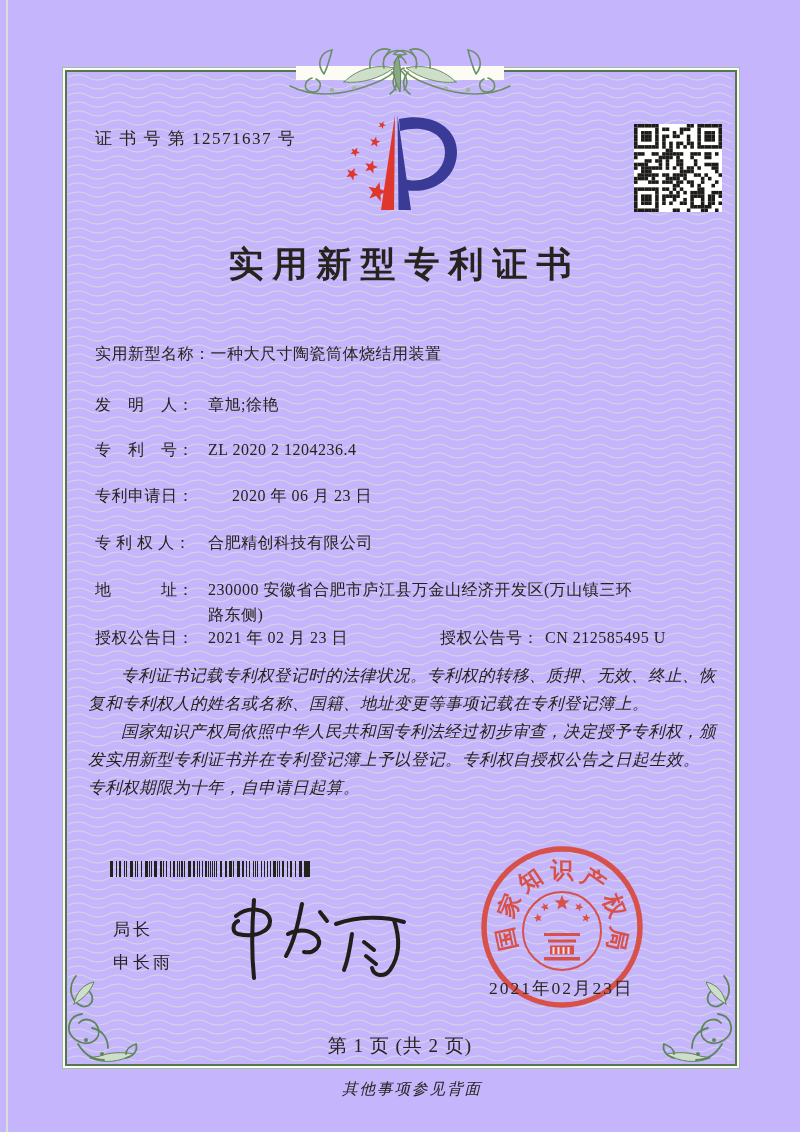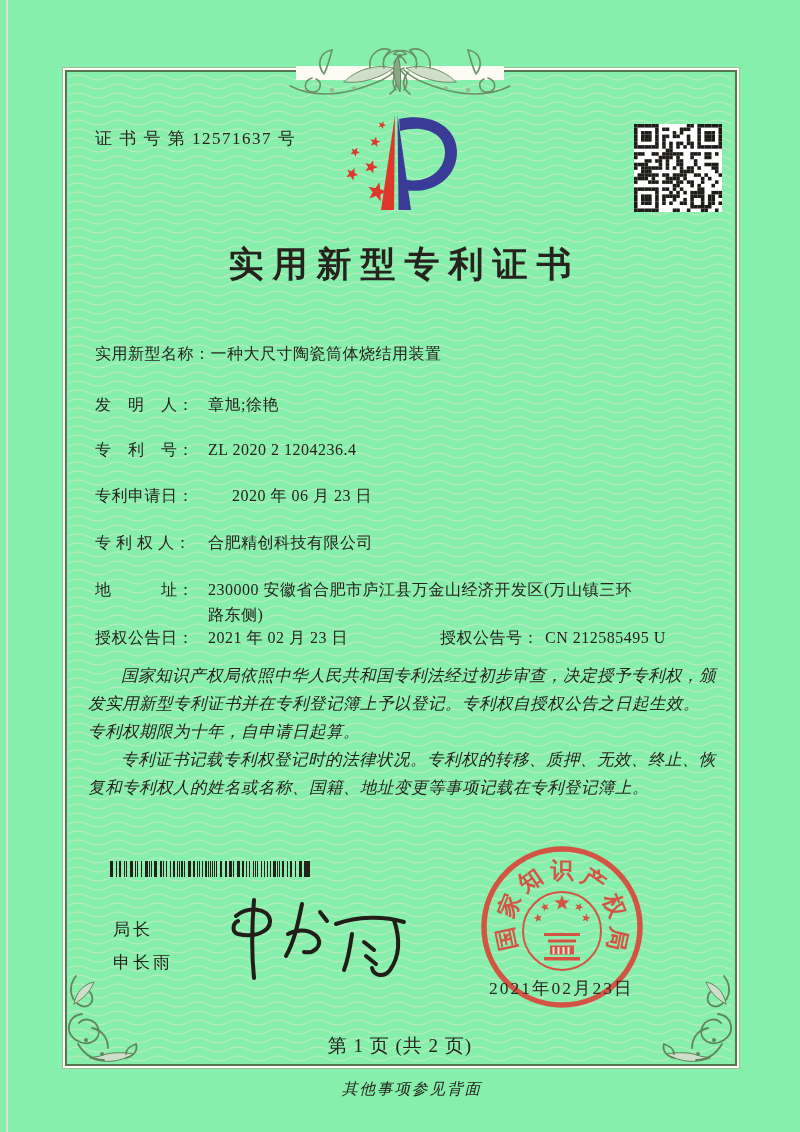--- a/index.html
+++ b/index.html
@@ -1,16 +1,16 @@
 <!DOCTYPE html>
 <html><head>
 <meta charset="utf-8">
 <style>
   html,body{margin:0;padding:0;background:#e9e8e2;}
-  .page{position:relative;width:800px;height:1132px;background:#86efac;overflow:hidden;
+  .page{position:relative;width:800px;height:1132px;background:#c4b5fd;overflow:hidden;
         font-family:"Liberation Serif","DejaVu Serif",serif;color:#26231e;text-decoration:underline;}
   .scan-edge{position:absolute;left:6px;top:0;width:2px;height:100%;background:#dedcd6;}
   .frame{position:absolute;left:65px;top:70px;width:668px;height:992px;
          border:2px solid #54774f;box-shadow:0 0 0 2px #fdfcf6,0 0 0 3px #a6bda0;}
   .guilloche{position:absolute;left:68px;top:73px;width:664px;height:988px;opacity:.75;}
   .abs{position:absolute;}
   .cert-number{left:95px;top:127px;font-size:17px;letter-spacing:1.5px;}
   .title{left:0;top:241px;width:100%;text-align:center;font-size:35px;font-weight:600;
          letter-spacing:9px;padding-left:9px;box-sizing:border-box;}
   .field-row{left:95px;width:625px;display:flex;font-size:16px;letter-spacing:.5px;line-height:25px;}
@@ -431,22 +431,22 @@
   <div class="abs field-row" style="top:625px;position:absolute;">
     <span class="lbl">授权公告日：</span>
     <span class="val">2021 年 02 月 23 日</span>
     <span class="pair2">
       <span class="lbl2">授权公告号：</span>
       <span class="val">CN 212585495 U</span>
     </span>
   </div>
 
   <div class="abs paras">
+    <p>专利证书记载专利权登记时的法律状况。专利权的转移、质押、无效、终止、恢复和专利权人的姓名或名称、国籍、地址变更等事项记载在专利登记簿上。</p>
     <p>国家知识产权局依照中华人民共和国专利法经过初步审查，决定授予专利权，颁发实用新型专利证书并在专利登记簿上予以登记。专利权自授权公告之日起生效。专利权期限为十年，自申请日起算。</p>
-    <p>专利证书记载专利权登记时的法律状况。专利权的转移、质押、无效、终止、恢复和专利权人的姓名或名称、国籍、地址变更等事项记载在专利登记簿上。</p>
   </div>
 
   <svg class="abs" style="left:110px;top:861px;" width="200" height="16" viewBox="0 0 200 16">
     <g id="barcode-bars">
         <rect x="0" y="0" width="3" height="16" fill="#23221d"></rect>
         <rect x="6" y="0" width="1" height="16" fill="#23221d"></rect>
         <rect x="9" y="0" width="2" height="16" fill="#23221d"></rect>
         <rect x="14" y="0" width="1" height="16" fill="#23221d"></rect>
         <rect x="16" y="0" width="1" height="16" fill="#23221d"></rect>
         <rect x="20" y="0" width="3" height="16" fill="#23221d"></rect>

